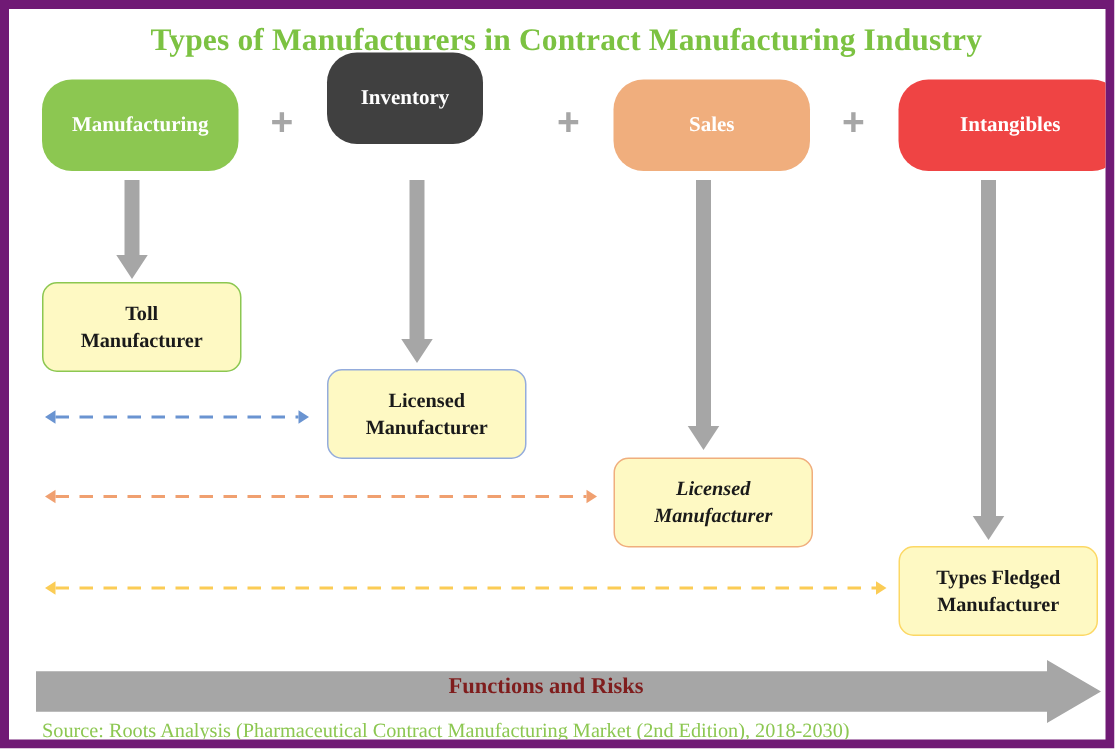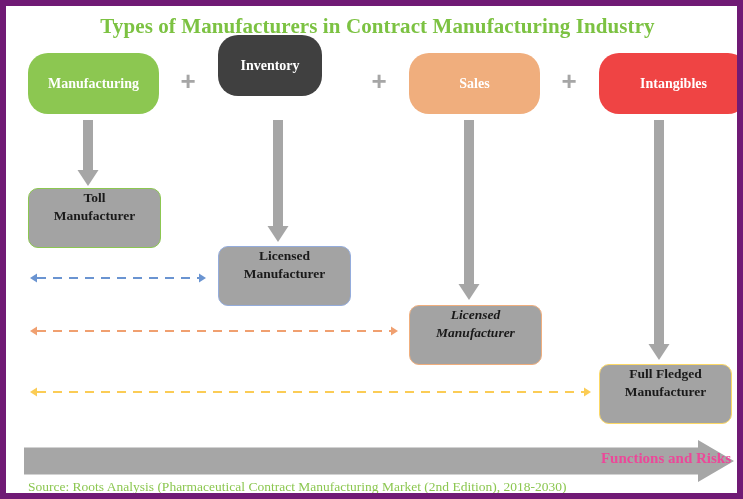--- a/index.html
+++ b/index.html
@@ -57,28 +57,28 @@
     font-weight: bold;
     line-height: 20px;
     text-align: center;
     font-family: "Liberation Sans", sans-serif;
   }
 
   
   .result-box {
     position: absolute;
     border-radius: 10px;
-    background: #a3a3a3;
+    background: #fef9c3;
     border: 1.6px solid #999;
     color: #1a1a1a;
     font-weight: bold;
     font-size: 13.5px;
     line-height: 1.35;
     display: flex;
-    align-items: flex-start;
+    align-items: center;
     justify-content: center;
     text-align: center;
     font-family: "Liberation Serif", "DejaVu Serif", serif;
   }
 
   
   .down-arrow { position: absolute; }
 
   
   .dash-arrow { position: absolute; }
@@ -89,27 +89,26 @@
     left: 18px;
     top: 434px;
     width: 710px;
     height: 42px;
   }
   #fr-label {
     position: absolute;
     left: 18px;
     top: 444px;
     width: 680px;
-    text-align: right;
-    color: #ec4899;
+    text-align: center;
+    color: #7f1d1d;
     font-weight: bold;
     font-size: 15px;
     font-family: "Liberation Serif", "DejaVu Serif", serif;
     pointer-events: none;
-    padding-left: 27px;
   }
 
   
   #source {
     position: absolute;
     left: 22px;
     top: 473px;
     color: #8CC751;
     font-size: 13.5px;
     font-family: "Liberation Serif", "DejaVu Serif", serif;
@@ -182,21 +181,21 @@
     </span>
   </div>
   <div class="result-box" id="result-box-2" style="left: 403px; top: 299px; width: 131px; height: 58px; border-color: rgb(240, 174, 125); font-style: italic;">
     <span>
       <span>Licensed</span><br>
       <span>Manufacturer</span>
     </span>
   </div>
   <div class="result-box" id="result-box-3" style="left: 593px; top: 358px; width: 131px; height: 58px; border-color: rgb(252, 216, 101);">
     <span>
-      <span>Full Fledged</span><br>
+      <span>Types Fledged</span><br>
       <span>Manufacturer</span>
     </span>
   </div>
 
   <div id="fr-arrow"><svg width="710" height="42" viewBox="0 0 710 42">
         <polygon points="0,7.5 674,7.5 674,0 710,21 674,42 674,34.5 0,34.5" fill="#A6A6A6"></polygon>
       </svg></div>
   <div id="fr-label">Functions and Risks</div>
 
   <div id="source">Source: Roots Analysis (Pharmaceutical Contract Manufacturing Market (2nd Edition), 2018-2030)</div>

